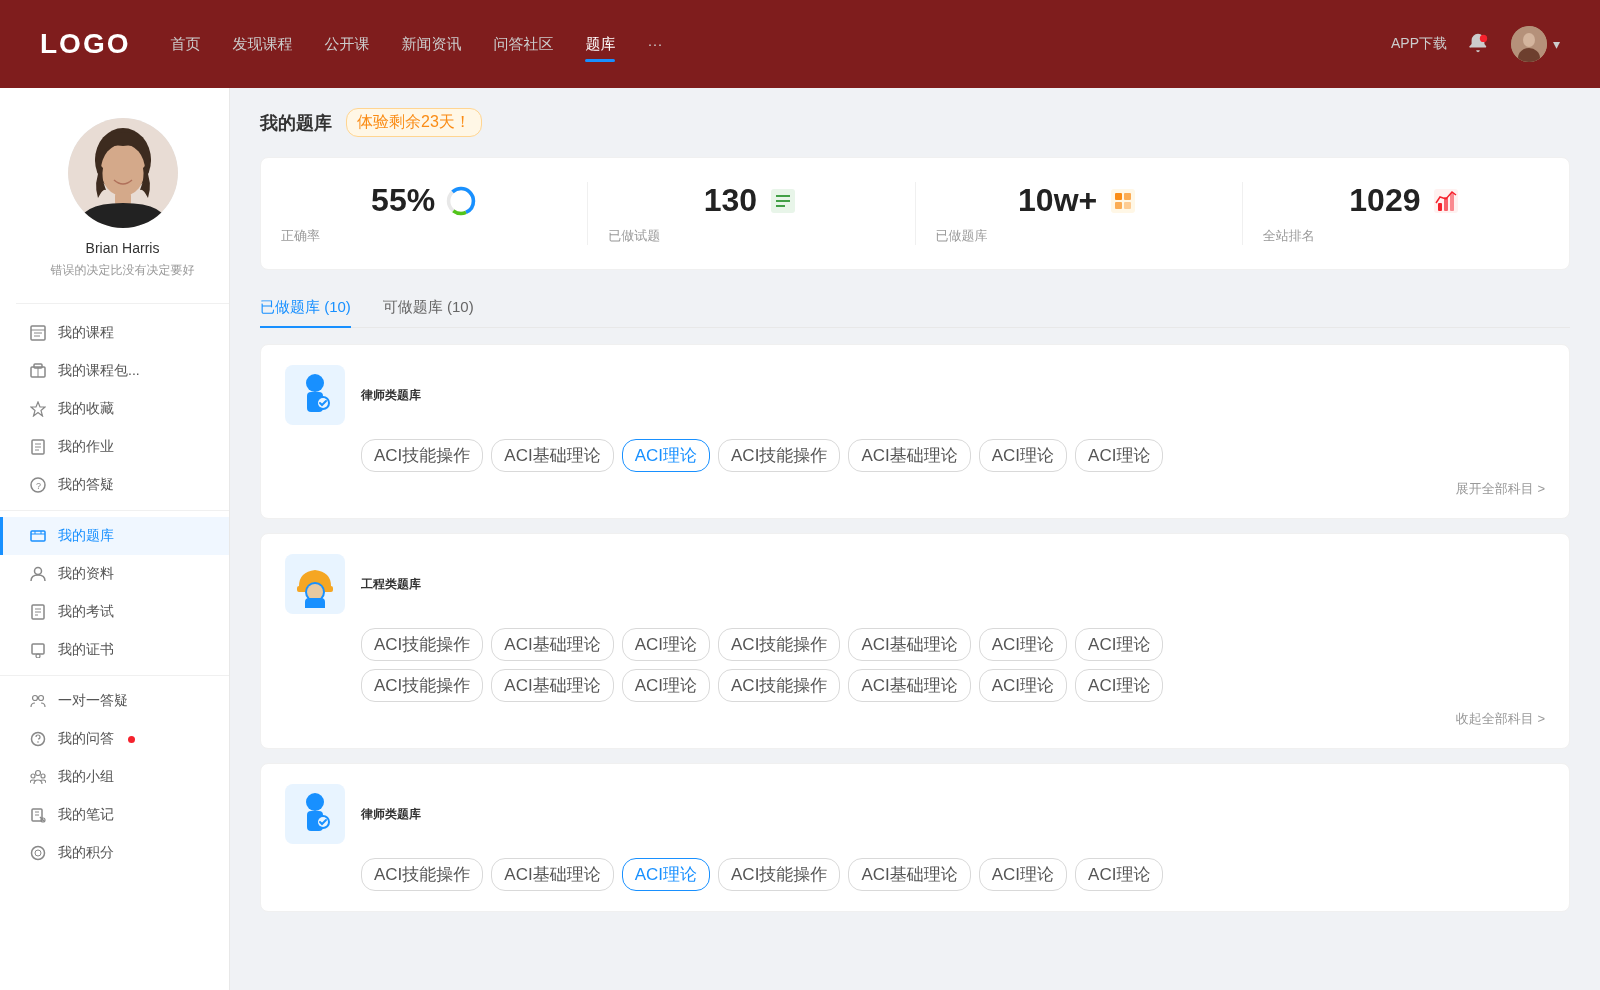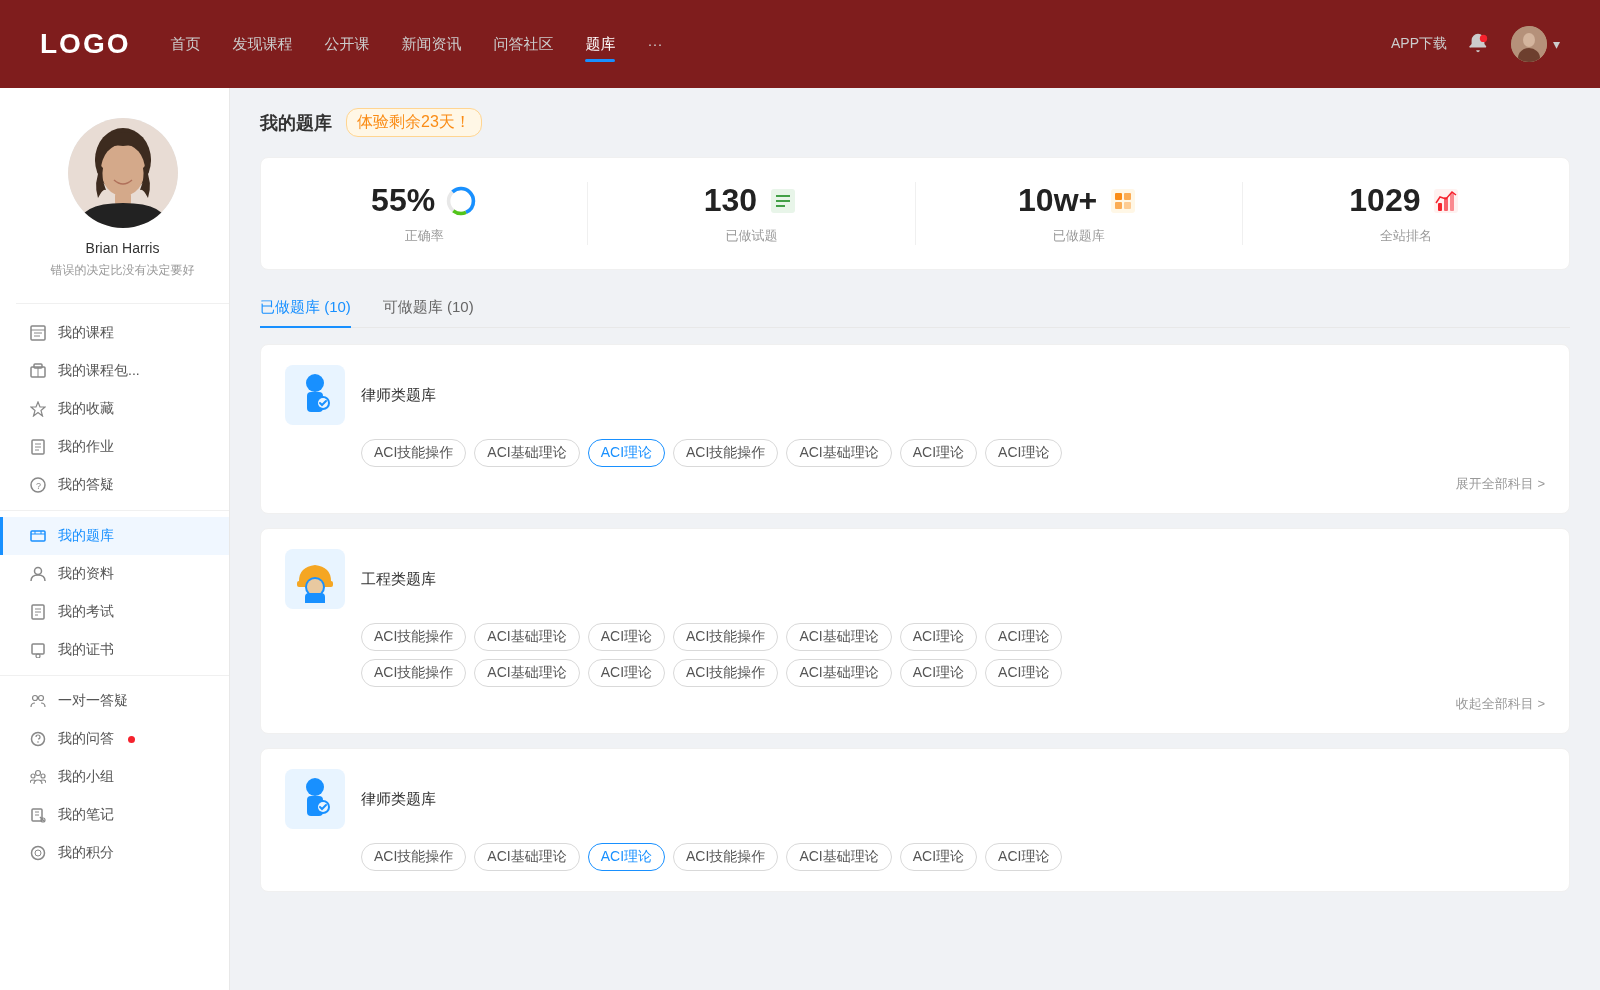--- a/index.html
+++ b/index.html
@@ -183,22 +183,22 @@
     .stats-card {
       background: #fff;
       border-radius: 8px;
       display: flex;
       padding: 24px 0;
       margin-bottom: 20px;
       border: 1px solid #f0f0f0;
     }
     .stat-item {
       flex: 1;
-      text-align: center;
-      padding: 0 28px;
+      text-align: left;
+      padding: 0 20px;
       border-right: 1px solid #f0f0f0;
     }
     .stat-item:last-child { border-right: none; }
     .stat-top {
       display: flex;
       align-items: center;
       justify-content: center;
       gap: 10px;
       margin-bottom: 8px;
     }
@@ -257,35 +257,35 @@
       margin-bottom: 14px;
     }
     .bank-icon {
       width: 60px; height: 60px;
       background: #e8f4ff;
       border-radius: 8px;
       display: flex; align-items: center; justify-content: center;
       flex-shrink: 0;
     }
     .bank-title {
-      font-size: 15px;
-      font-weight: 400;
+      font-size: 12px;
+      font-weight: 700;
       color: #333;
     }
     .tags-row {
       display: flex;
       flex-wrap: wrap;
       gap: 8px;
       padding-left: 76px;
     }
     .tag {
       border: 1px solid #d9d9d9;
       border-radius: 14px;
       padding: 4px 12px;
-      font-size: 14px;
+      font-size: 17px;
       color: #555;
       cursor: pointer;
     }
     .tag.active {
       border-color: #1890ff;
       color: #1890ff;
     }
     .expand-link {
       text-align: right;
       font-size: 13px;

